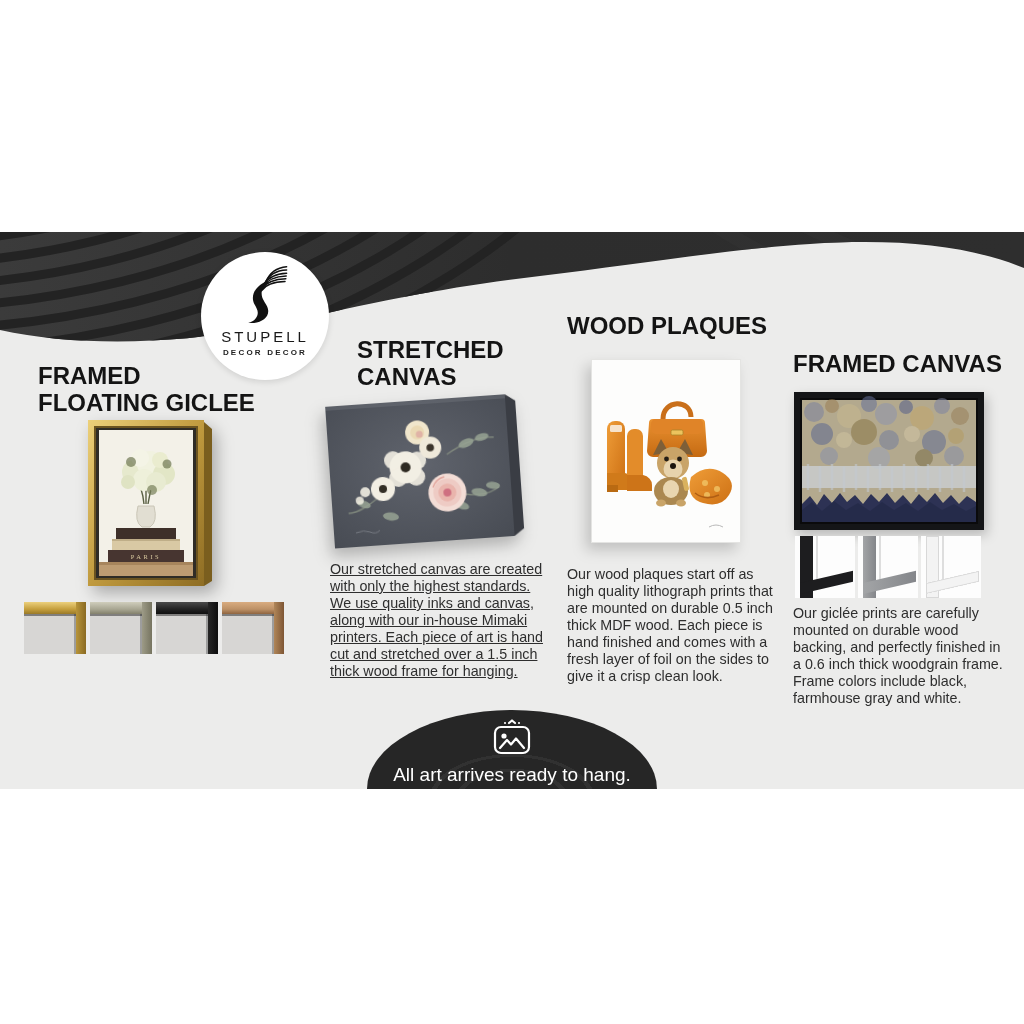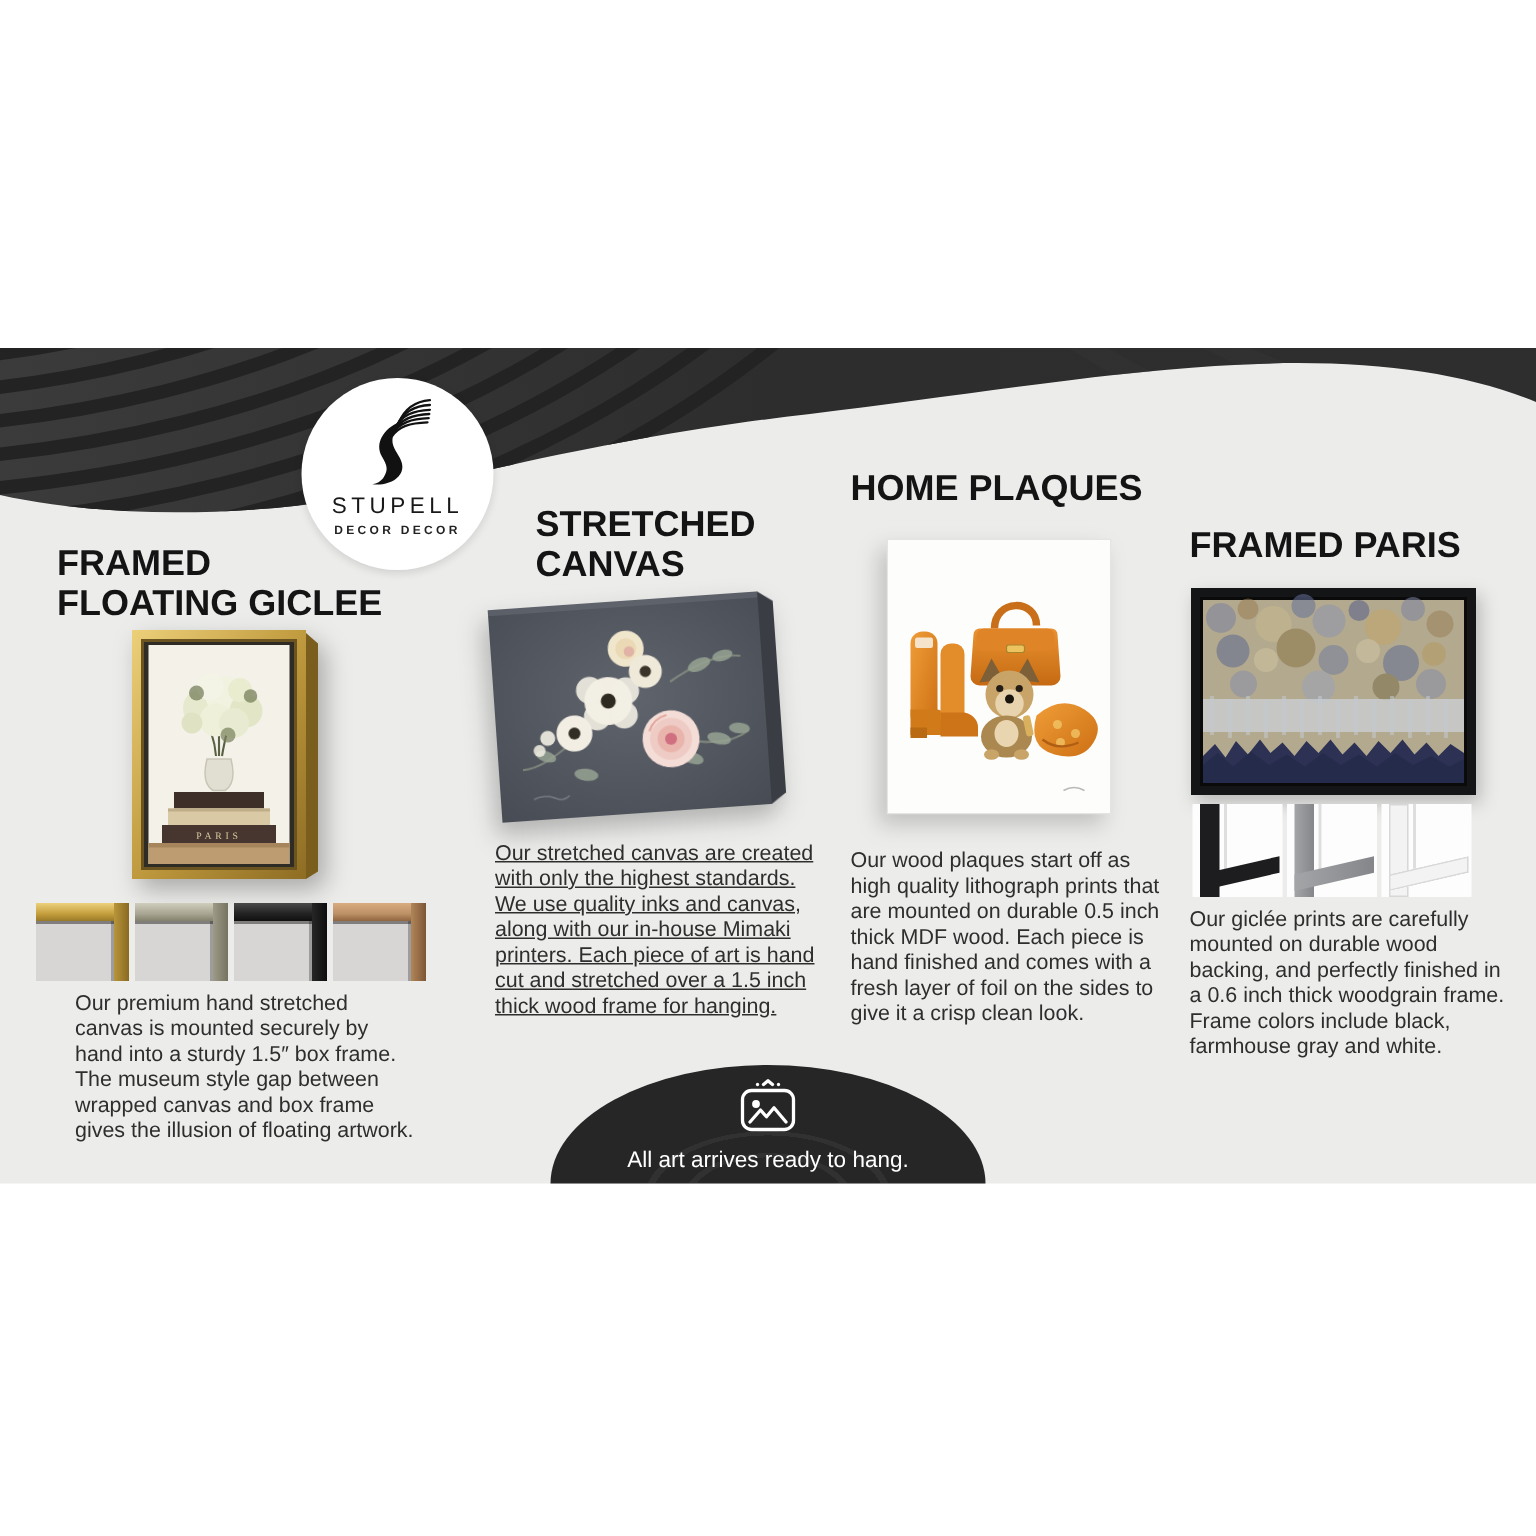--- a/index.html
+++ b/index.html
@@ -50,21 +50,21 @@
   .sw2-gray .vb,.sw2-gray .hb{background:linear-gradient(90deg,#a3a5a7,#84868a);}
   .sw2-white .vb,.sw2-white .hb{background:#f3f3f3;box-shadow:inset 0 0 0 1px #d8d8d8;}
   
   .footer-arc{position:absolute;left:367px;top:710px;width:290px;height:79px;background:#262626;
       border-radius:145px 145px 0 0 / 79px 79px 0 0;text-align:center;overflow:hidden;}
   .footer-arc:before{content:"";position:absolute;inset:0;border-radius:inherit;
       background:radial-gradient(ellipse 160px 90px at 50% 115%,
         transparent 0 52px, rgba(255,255,255,.05) 52px 57px, transparent 57px 78px,
         rgba(255,255,255,.05) 78px 83px, transparent 83px);}
   .footer-arc svg{margin-top:9px;position:relative;}
-  .footer-msg{position:relative;color:#ffffff;font-size:15px;margin-top:1px;}
+  .footer-msg{position:relative;color:#ffffff;font-size:19px;margin-top:1px;}
 </style>
 </head>
 <body>
 
 <div class="page">
 
   <div class="band"></div>
 
   <svg class="wave" viewBox="0 0 1024 170" preserveAspectRatio="none">
     <defs>
@@ -185,26 +185,20 @@
       </div>
     <div class="swatch1 sw-bronze">
         <span class="cv"></span>
         <span class="gapx"></span>
         <span class="gapy"></span>
         <span class="bt"></span>
         <span class="br"></span>
       </div>
   </div>
 
-  <div class="p" style="left:50px;top:661px;">Our premium hand stretched
-canvas is mounted securely by
-hand into a sturdy 1.5″ box frame.
-The museum style gap between
-wrapped canvas and box frame
-gives the illusion of floating artwork.</div>
 
   <div class="h" style="left:357px;top:336px;">STRETCHED
 CANVAS</div>
 
   <div class="art art-stretched" style="left:328px;top:396px;">
     <svg width="195" height="150" viewBox="0 0 195 150">
       <defs>
         <radialGradient id="slate" cx="0.5" cy="0.45" r="0.75">
           <stop offset="0" stop-color="#60646d"></stop>
             <stop offset="1" stop-color="#474b53"></stop>
@@ -258,21 +252,21 @@
   </div>
 
   <div class="p" style="left:330px;top:561px;text-decoration:underline;">Our stretched canvas are created
 with only the highest standards.
 We use quality inks and canvas,
 along with our in-house Mimaki
 printers. Each piece of art is hand
 cut and stretched over a 1.5 inch
 thick wood frame for hanging.</div>
 
-  <div class="h" style="left:567px;top:312px;">HOME PLAQUES</div>
+  <div class="h" style="left:567px;top:312px;">WOOD PLAQUES</div>
 
   <div class="art art-plaque" style="left:591px;top:359px;">
     <svg width="150" height="184" viewBox="0 0 150 184">
       <defs>
         <linearGradient id="og" x1="0" y1="0" x2="1" y2="1">
           <stop offset="0" stop-color="#ef9d38"></stop>
             <stop offset="1" stop-color="#cd7014"></stop>
         </linearGradient>
         <linearGradient id="og2" x1="0" y1="0" x2="0" y2="1">
           <stop offset="0" stop-color="#ea9231"></stop>
@@ -320,21 +314,21 @@
   </div>
 
   <div class="p" style="left:567px;top:566px;">Our wood plaques start off as
 high quality lithograph prints that
 are mounted on durable 0.5 inch
 thick MDF wood. Each piece is
 hand finished and comes with a
 fresh layer of foil on the sides to
 give it a crisp clean look.</div>
 
-  <div class="h" style="left:793px;top:350px;">FRAMED PARIS</div>
+  <div class="h" style="left:793px;top:350px;">FRAMED CANVAS</div>
 
   <div class="art art-giclee" style="left:794px;top:392px;">
     <svg width="192" height="140" viewBox="0 0 192 140">
       <rect x="0" y="0" width="190" height="138" fill="#141517"></rect>
       <rect x="6" y="6" width="178" height="126" fill="#0a0a0b"></rect>
       <g>
         <rect x="8" y="8" width="174" height="122" fill="#b3a98e"></rect>
         <g opacity="0.55">
           <circle cx="20" cy="20" r="10" fill="#7b829f"></circle>
             <circle cx="38" cy="14" r="7" fill="#9b7f55"></circle>

